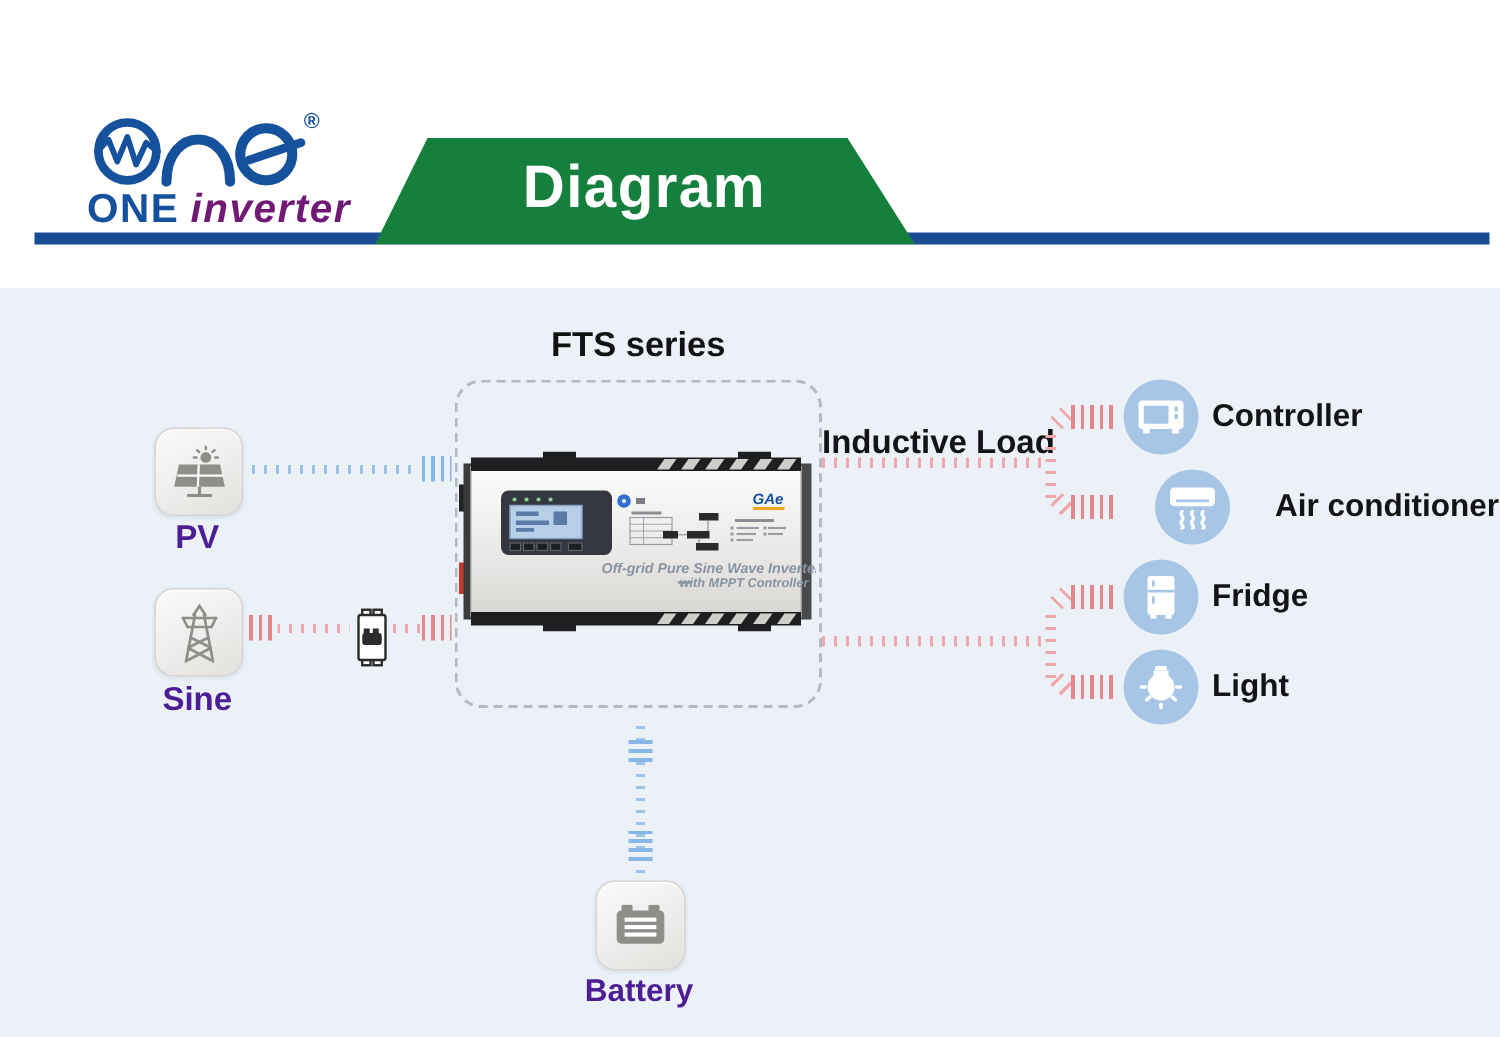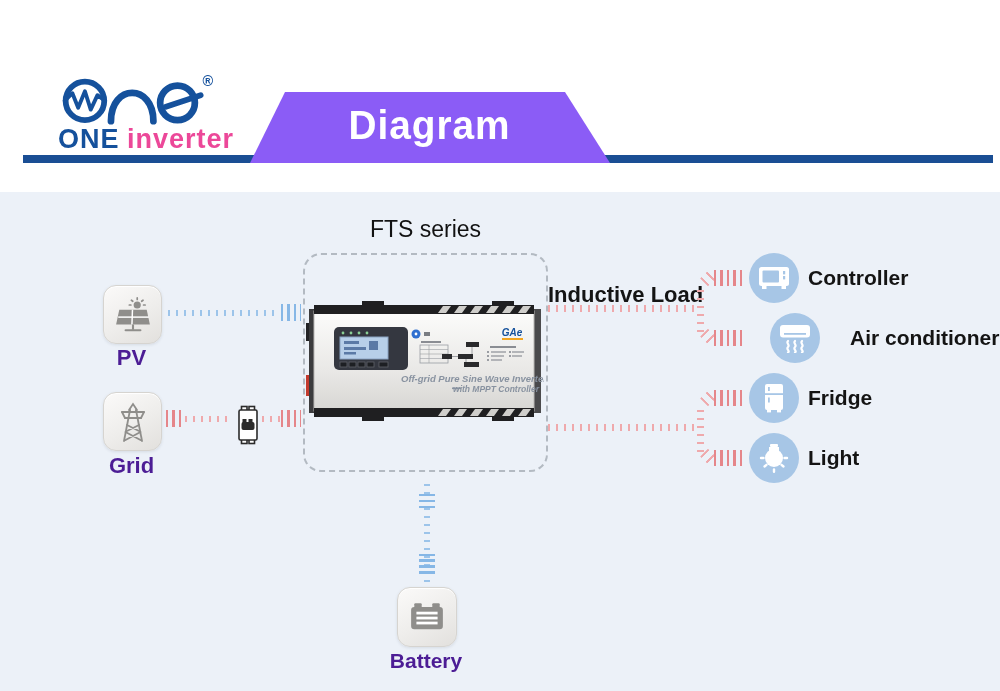--- a/index.html
+++ b/index.html
@@ -2,35 +2,35 @@
 <html><head>
 <meta charset="utf-8">
 <style>
   html,body{margin:0;padding:0;background:#fff;}
   .stage{position:relative;width:1000px;height:691px;background:#ffffff;
          font-family:"Liberation Sans",sans-serif;overflow:hidden;}
   .abs{position:absolute;}
 
   
   .header-rule{left:23px;top:155px;width:970px;height:8px;background:#1a4e94;}
-  .banner{left:250px;top:92px;width:360px;height:71px;background:#8b5cf6;
+  .banner{left:250px;top:92px;width:360px;height:71px;background:#15803d;
           clip-path:polygon(35px 0,315px 0,360px 71px,0 71px);
           display:flex;align-items:center;justify-content:center;}
   .banner-title{color:#ffffff;font-size:40px;font-weight:bold;letter-spacing:1px;
                 transform:scaleX(.97);margin-top:-4px;}
   .brand{left:58px;top:72px;width:170px;height:86px;}
   .brand-text{position:absolute;left:0;top:52px;white-space:nowrap;font-size:27px;font-weight:bold;}
   .brand-one{color:#15519c;letter-spacing:1px;text-align:center;}
-  .brand-inv{color:#ec4899;letter-spacing:1px;}
+  .brand-inv{color:#701a75;font-style:italic;letter-spacing:1px;}
 
   
   .canvas{left:0;top:192px;width:1000px;height:499px;background:#ecf1f8;}
 
   .fts-title{left:303px;top:24px;width:245px;text-align:center;
-             font-size:23px;font-weight:normal;color:#121212;}
+             font-size:23px;font-weight:bold;color:#121212;}
   .dashed-box{left:303px;top:61px;width:245px;height:219px;border:2px dashed #b3bac2;
               border-radius:18px;box-sizing:border-box;}
 
   
   .tile{width:57px;height:57px;border-radius:13px;
         background:linear-gradient(150deg,#fbfaf9 0%,#eeedeb 55%,#e2e0dd 100%);
         border:1px solid #d6d4d0;box-shadow:0 1px 3px rgba(60,70,90,.12), inset 0 1px 1px #fff;
         display:flex;align-items:center;justify-content:center;color:#8f8e8b;}
   .tile-label{font-size:22px;font-weight:bold;color:#4c1d95;text-align:center;}
 
@@ -221,21 +221,21 @@
           <line x1="7" y1="11" x2="29" y2="11"></line>
           <line x1="10" y1="17" x2="26" y2="17"></line>
           <line x1="15" y1="9" x2="9" y2="40"></line>
           <line x1="21" y1="9" x2="27" y2="40"></line>
           <path d="M12,24 L24,30 M24,24 L12,30 M10.5,31 L25.5,39 M25.5,31 L10.5,39"></path>
           <line x1="7" y1="11" x2="10" y2="17"></line>
             <line x1="29" y1="11" x2="26" y2="17"></line>
         </g>
       </svg>
     </div>
-    <div class="abs tile-label" style="left:93px;top:261px;width:77px;">Grid</div>
+    <div class="abs tile-label" style="left:93px;top:261px;width:77px;">Sine</div>
     <div class="abs vticks-dense c-red" style="left:166px;top:218px;width:16px;height:17px;"></div>
     <div class="abs vticks c-red-l" style="left:185px;top:224px;width:48px;height:6px;"></div>
     <svg class="abs" style="left:236px;top:213px;" width="24" height="40" viewBox="0 0 24 40">
       <g fill="#ffffff" stroke="#2b2b2b" stroke-width="1.6">
         <rect x="5.5" y="1.5" width="5.5" height="5"></rect>
           <rect x="13" y="1.5" width="5.5" height="5"></rect>
         <rect x="5.5" y="33.5" width="5.5" height="5"></rect>
           <rect x="13" y="33.5" width="5.5" height="5"></rect>
         <rect x="3" y="5" width="18" height="30" rx="1.5"></rect>
       </g>

